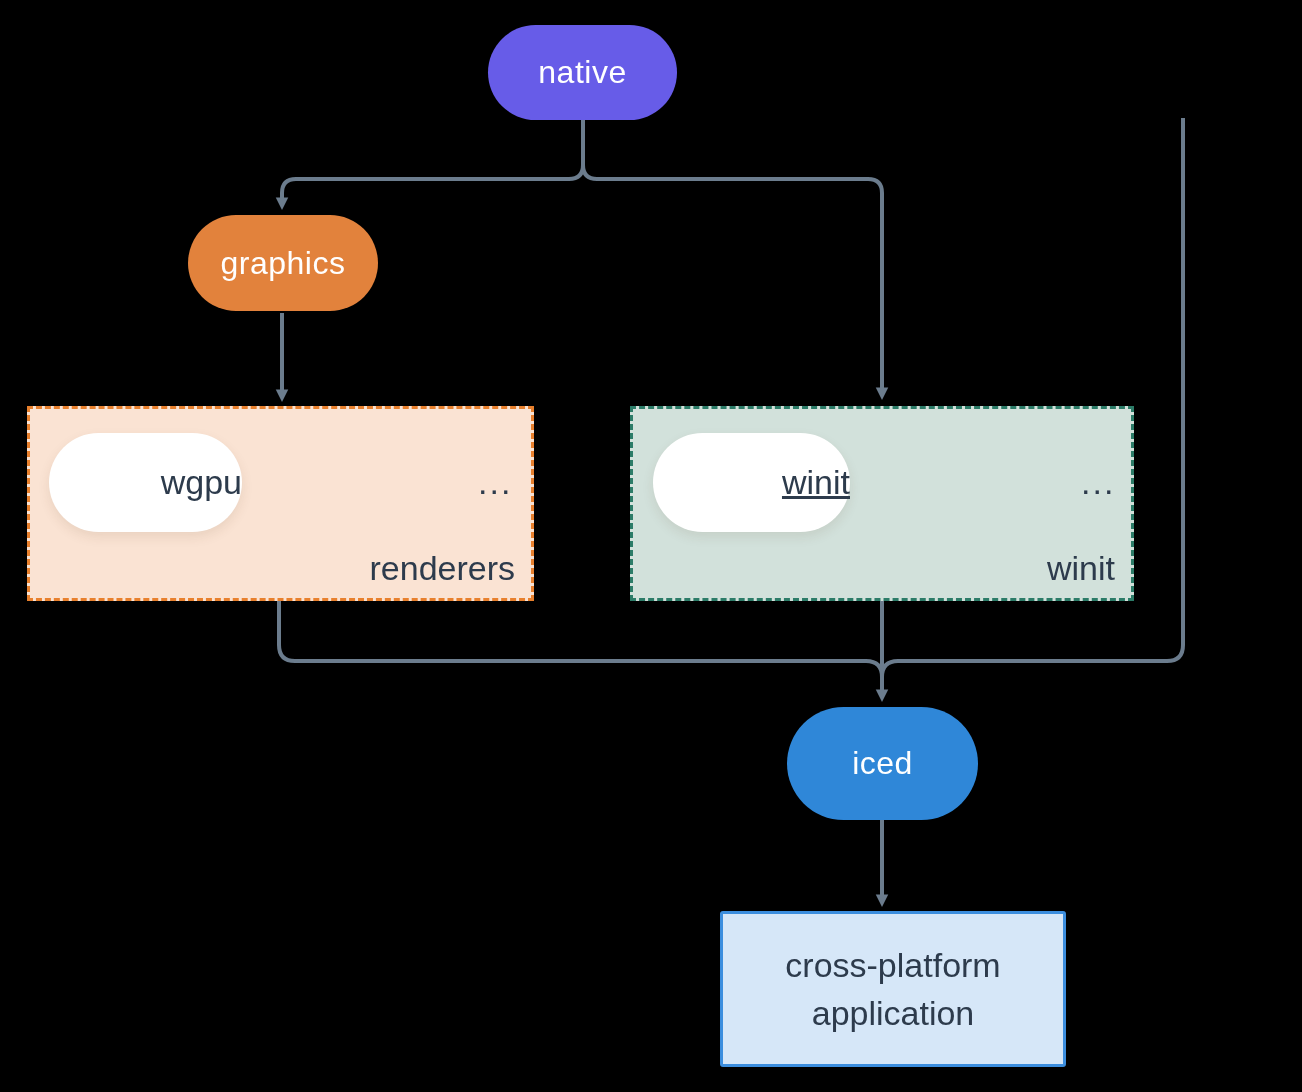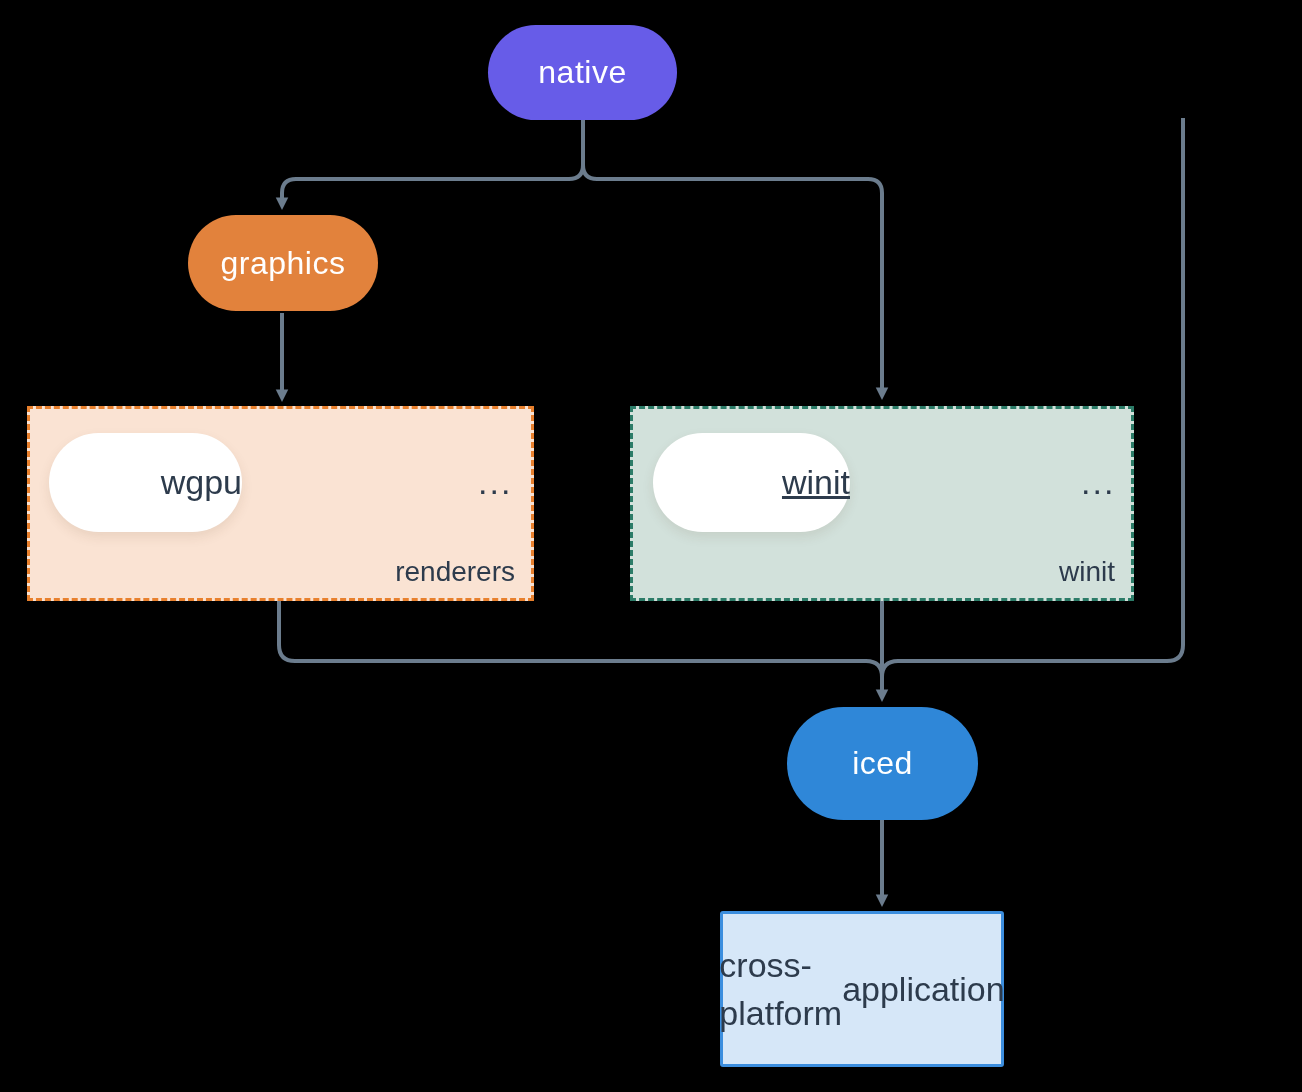--- a/index.html
+++ b/index.html
@@ -83,33 +83,34 @@
     align-items: center;
     color: #2d3b4c;
     font-size: 34px;
     letter-spacing: 2px;
   }
   .group-label {
     position: absolute;
     right: 16px;
     bottom: 10px;
     color: #2d3b4c;
-    font-size: 28px;
+    font-size: 34px;
   }
   .app-box {
     position: absolute;
     left: 720px;
     top: 911px;
-    width: 284px;
+    width: 346px;
     height: 156px;
     box-sizing: border-box;
     background: #d6e7f8;
     border: 3px solid #3c8ede;
     border-radius: 3px;
     display: flex;
+    flex-direction: column;
     align-items: center;
     justify-content: center;
     color: #2d3b4c;
     font-size: 34px;
     line-height: 48px;
   }
 </style>
 </head>
 <body>
 

